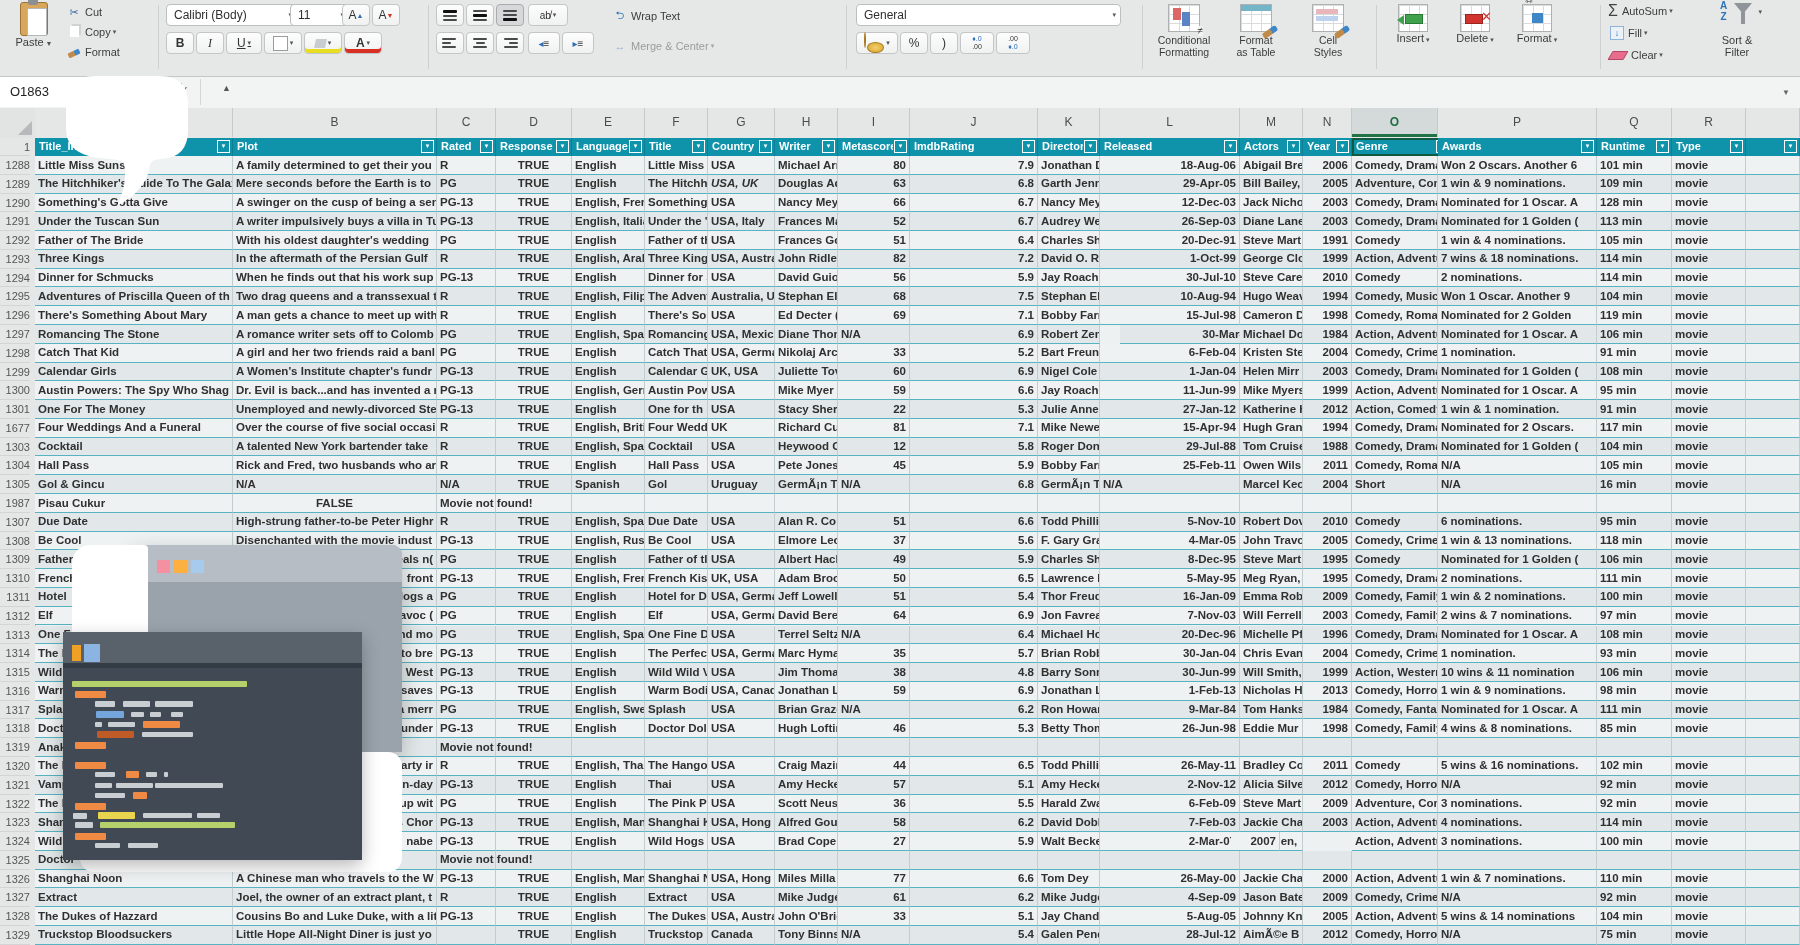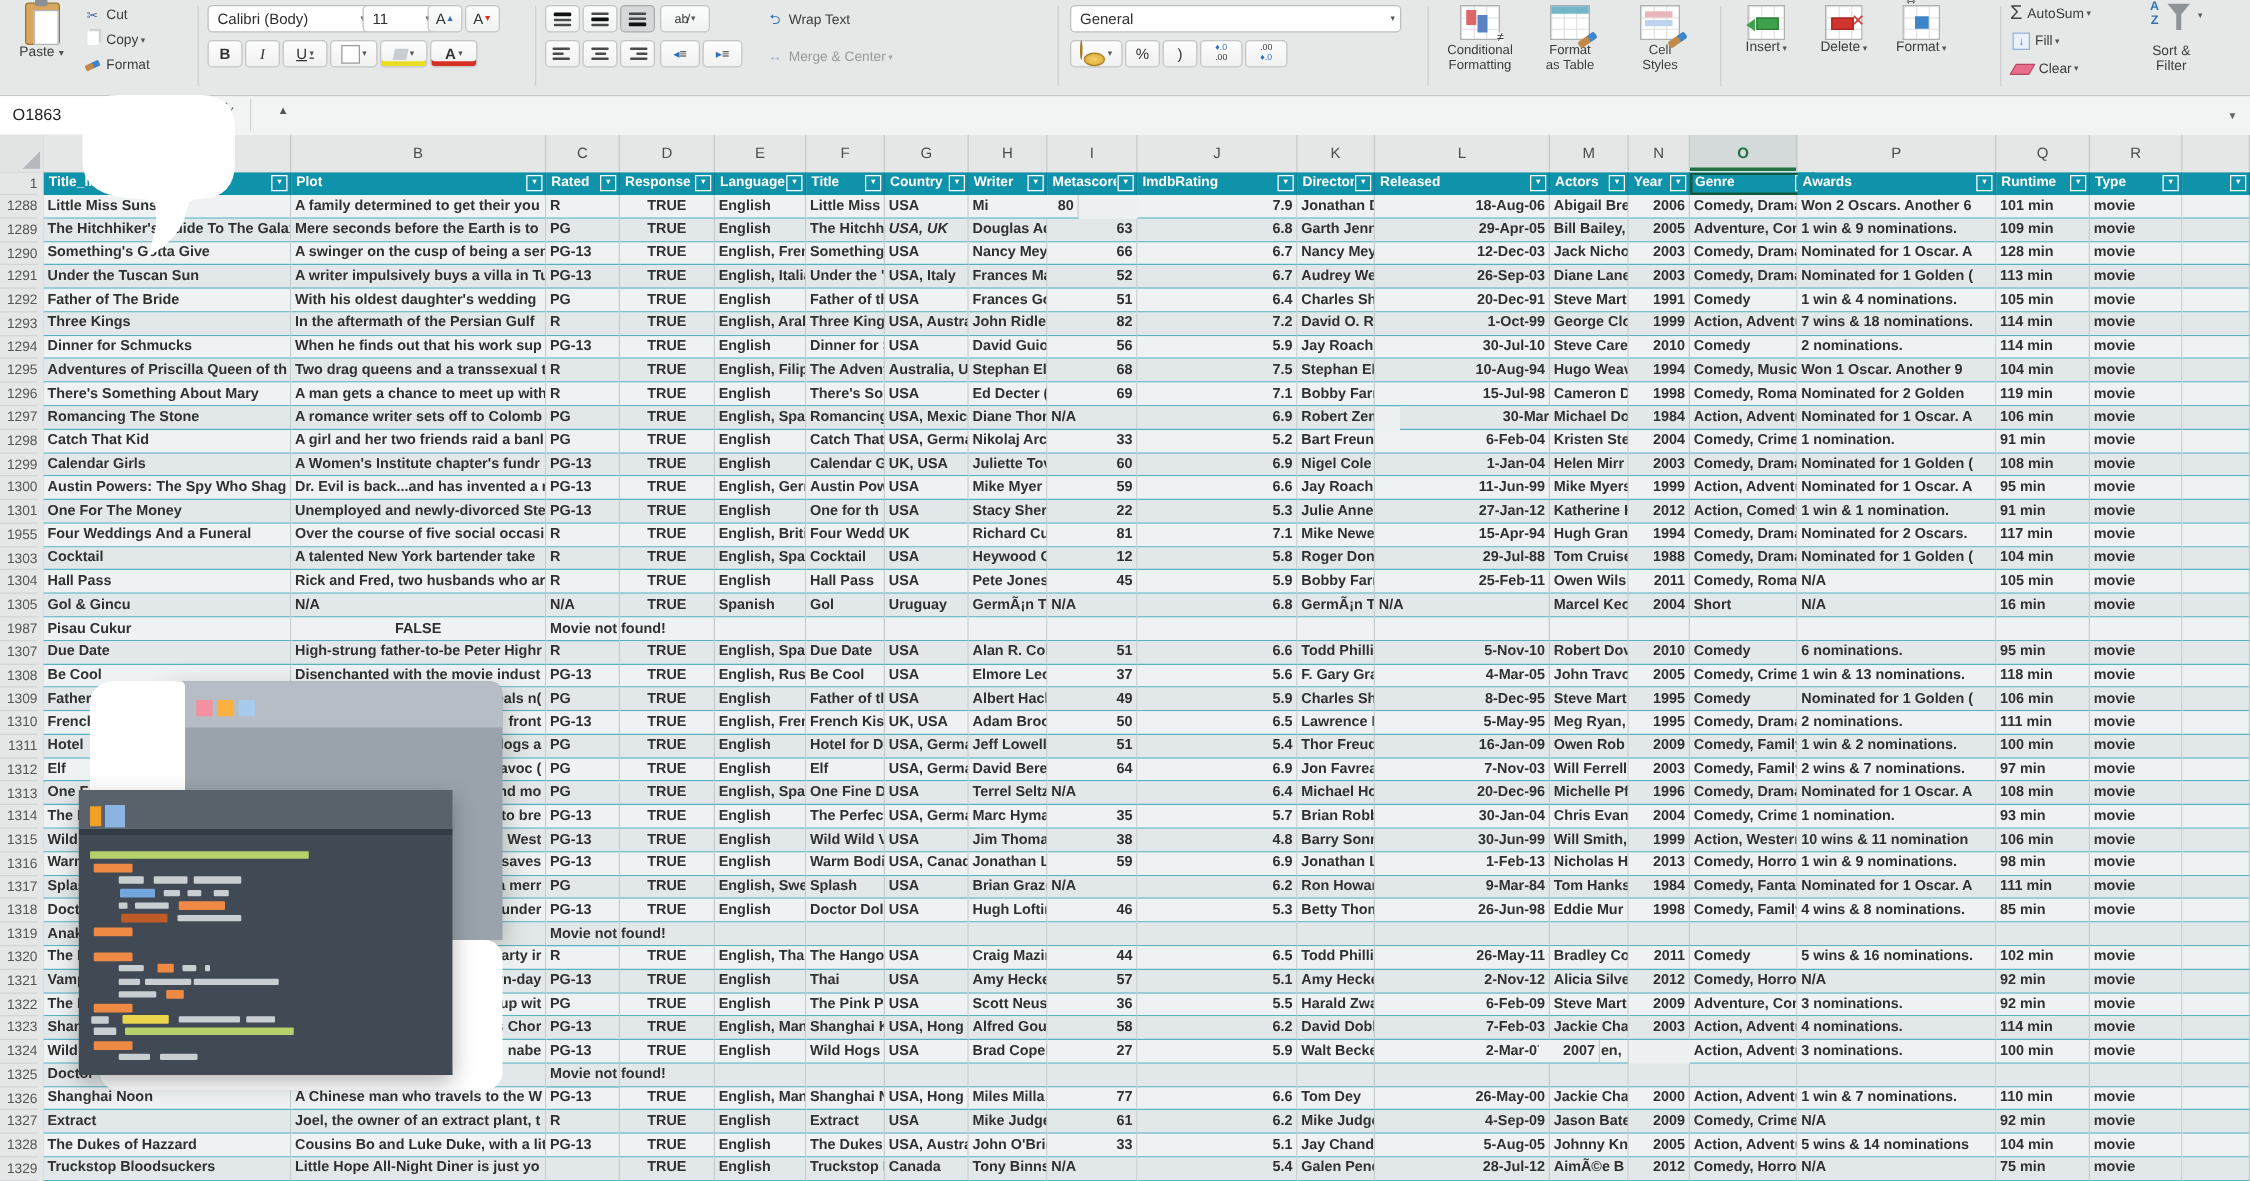--- a/index.html
+++ b/index.html
@@ -409,21 +409,21 @@
       <div class="gnum" style="top: 93.12px; height: 18.78px;">1292</div>
       <div class="gnum" style="top: 111.9px; height: 18.78px;">1293</div>
       <div class="gnum" style="top: 130.68px; height: 18.78px;">1294</div>
       <div class="gnum" style="top: 149.46px; height: 18.78px;">1295</div>
       <div class="gnum" style="top: 168.24px; height: 18.78px;">1296</div>
       <div class="gnum" style="top: 187.02px; height: 18.78px;">1297</div>
       <div class="gnum" style="top: 205.8px; height: 18.78px;">1298</div>
       <div class="gnum" style="top: 224.58px; height: 18.78px;">1299</div>
       <div class="gnum" style="top: 243.36px; height: 18.78px;">1300</div>
       <div class="gnum" style="top: 262.14px; height: 18.78px;">1301</div>
-      <div class="gnum" style="top: 280.92px; height: 18.78px;">1955</div>
+      <div class="gnum" style="top: 280.92px; height: 18.78px;">1677</div>
       <div class="gnum" style="top: 299.7px; height: 18.78px;">1303</div>
       <div class="gnum" style="top: 318.48px; height: 18.78px;">1304</div>
       <div class="gnum" style="top: 337.26px; height: 18.78px;">1305</div>
       <div class="gnum" style="top: 356.04px; height: 18.78px;">1987</div>
       <div class="gnum" style="top: 374.82px; height: 18.78px;">1307</div>
       <div class="gnum" style="top: 393.6px; height: 18.78px;">1308</div>
       <div class="gnum" style="top: 412.38px; height: 18.78px;">1309</div>
       <div class="gnum" style="top: 431.16px; height: 18.78px;">1310</div>
       <div class="gnum" style="top: 449.94px; height: 18.78px;">1311</div>
       <div class="gnum" style="top: 468.72px; height: 18.78px;">1312</div>
@@ -527,21 +527,21 @@
     <div id="gridrows">
         <div class="row even" style="top: 0px;">
           <div class="cell" style="left: 0px; width: 198px;">Little Miss Sunshine</div>
           <div class="cell" style="left: 198px; width: 204px;">A family determined to get their you</div>
           <div class="cell" style="left: 402px; width: 59px;">R</div>
           <div class="cell ac" style="left: 461px; width: 76px;">TRUE</div>
           <div class="cell" style="left: 537px; width: 73px;">English</div>
           <div class="cell" style="left: 610px; width: 63px;">Little Miss S</div>
           <div class="cell" style="left: 673px; width: 67px;">USA</div>
           <div class="cell" style="left: 740px; width: 63px;">Michael Arn</div>
-          <div class="cell ar" style="left: 756px; width: 72px;">80</div>
+          <div class="cell ar" style="left: 803px; width: 72px;">80</div>
           <div class="cell ar" style="left: 875px; width: 128px;">7.9</div>
           <div class="cell" style="left: 1003px; width: 62px;">Jonathan Da</div>
           <div class="cell ar" style="left: 1065px; width: 140px;">18-Aug-06</div>
           <div class="cell" style="left: 1205px; width: 63px;">Abigail Bres</div>
           <div class="cell ar" style="left: 1268px; width: 49px;">2006</div>
           <div class="cell" style="left: 1317px; width: 86px;">Comedy, Drama</div>
           <div class="cell" style="left: 1403px; width: 159px;">Won 2 Oscars. Another 6</div>
           <div class="cell" style="left: 1562px; width: 75px;">101 min</div>
           <div class="cell" style="left: 1637px; width: 74px;">movie</div>
           <div class="cell" style="left: 1711px; width: 54px;"></div>
@@ -1014,21 +1014,21 @@
           <div class="cell" style="left: 402px; width: 59px;">PG</div>
           <div class="cell ac" style="left: 461px; width: 76px;">TRUE</div>
           <div class="cell" style="left: 537px; width: 73px;">English</div>
           <div class="cell" style="left: 610px; width: 63px;">Hotel for D</div>
           <div class="cell" style="left: 673px; width: 67px;">USA, Germa</div>
           <div class="cell" style="left: 740px; width: 63px;">Jeff Lowell</div>
           <div class="cell ar" style="left: 803px; width: 72px;">51</div>
           <div class="cell ar" style="left: 875px; width: 128px;">5.4</div>
           <div class="cell" style="left: 1003px; width: 62px;">Thor Freude</div>
           <div class="cell ar" style="left: 1065px; width: 140px;">16-Jan-09</div>
-          <div class="cell" style="left: 1205px; width: 63px;">Owen Rob</div>
+          <div class="cell" style="left: 1205px; width: 63px;">Emma Rob</div>
           <div class="cell ar" style="left: 1268px; width: 49px;">2009</div>
           <div class="cell" style="left: 1317px; width: 86px;">Comedy, Family</div>
           <div class="cell" style="left: 1403px; width: 159px;">1 win &amp; 2 nominations.</div>
           <div class="cell" style="left: 1562px; width: 75px;">100 min</div>
           <div class="cell" style="left: 1637px; width: 74px;">movie</div>
           <div class="cell" style="left: 1711px; width: 54px;"></div>
         </div>
         <div class="row even" style="top: 450.72px;">
           <div class="cell" style="left: 0px; width: 198px;">Elf</div>
           <div class="cell ar" style="left: 198px; width: 204px;">avoc (</div>

